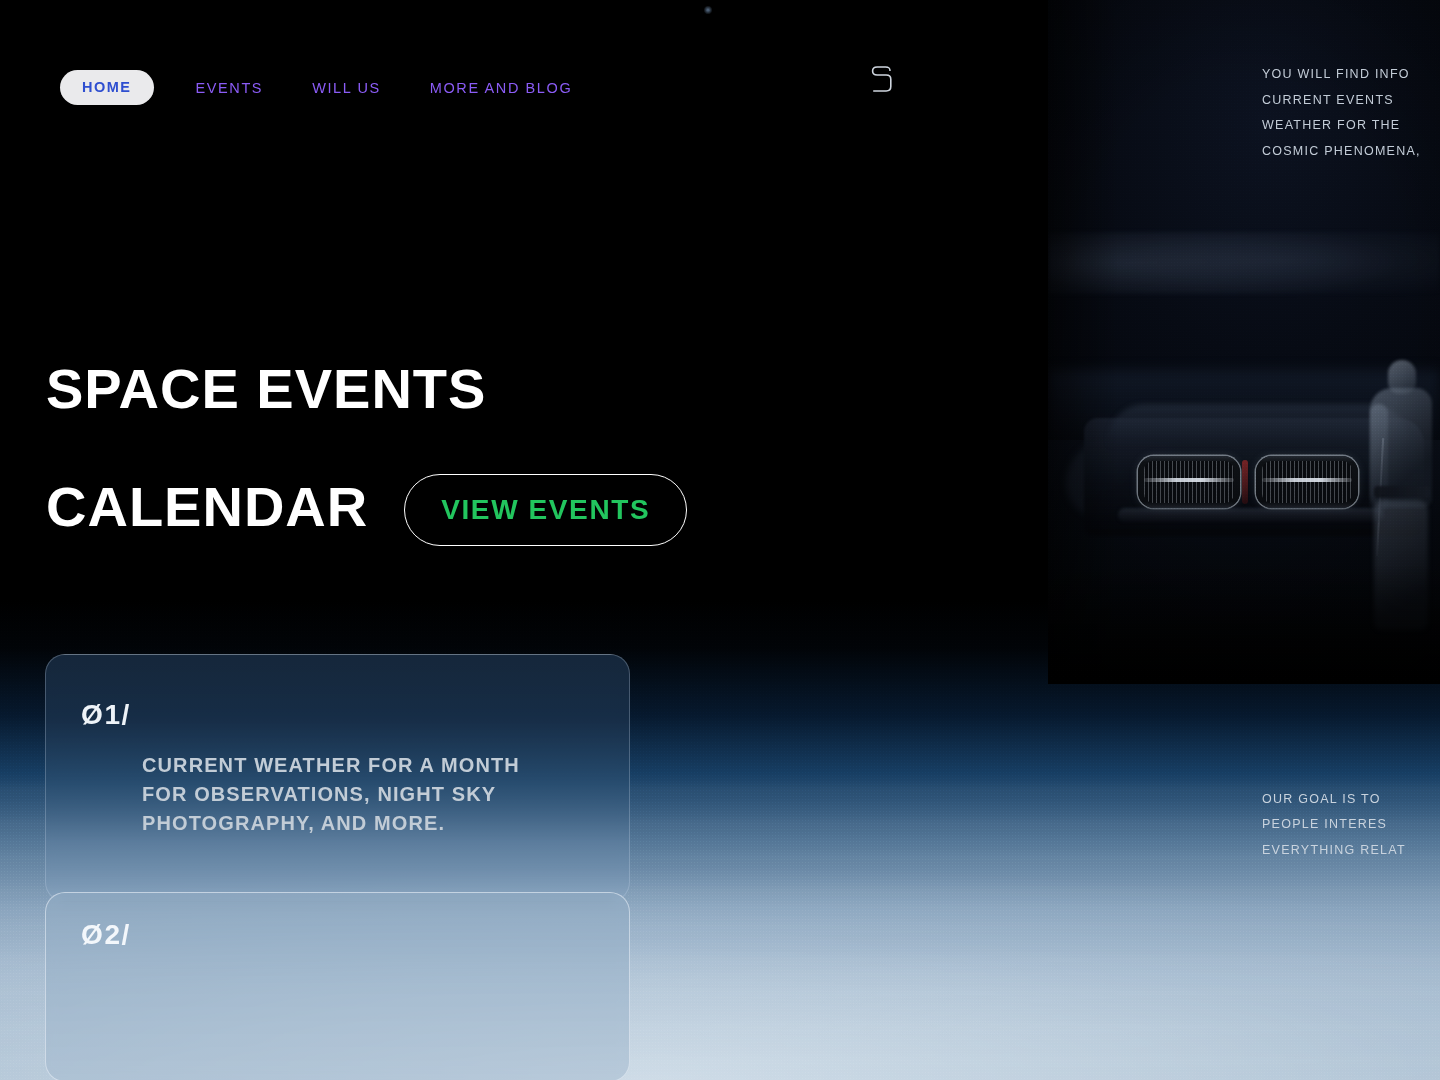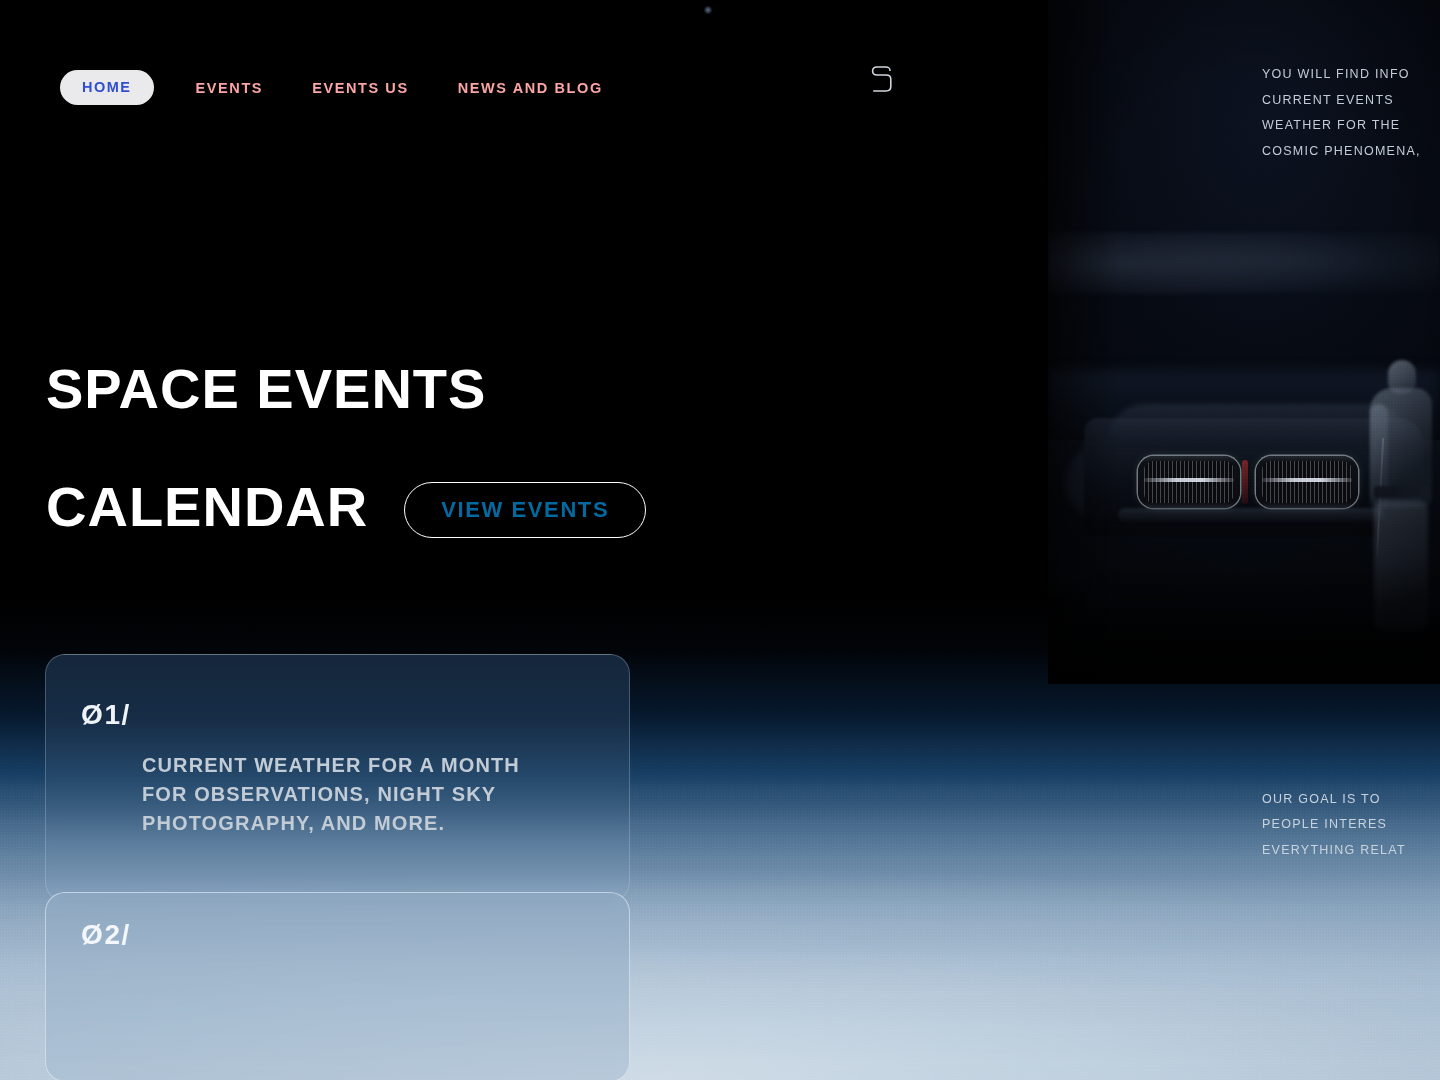--- a/index.html
+++ b/index.html
@@ -185,22 +185,22 @@
 
   
   .nav {
     position:absolute; left:16px; top:0; width:1440px; height:150px; z-index:30;
   }
   .nav-list {
     position:absolute; left:44px; top:70px;
     display:flex; align-items:center; gap:0;
   }
   .nav-item {
-    font-size:14.5px; letter-spacing:1.6px; font-weight:700;
-    color:#fca5a5; text-decoration:none; white-space:nowrap;
+    font-size:14.5px; letter-spacing:1.6px; font-weight:400;
+    color:#8b5cf6; text-decoration:none; white-space:nowrap;
     padding:0; margin-right:49px; cursor:pointer;
     font-stretch:expanded;
   }
   .nav-item.pill {
     background:#eaeaec; color:#2f4fd0;
     border-radius:999px; padding:9px 22px 10px; margin-right:42px;
     font-weight:700; letter-spacing:1.5px;
   }
   .logo {
     position:absolute; left:852px; top:62px;
@@ -222,24 +222,24 @@
   
   .hero { position:absolute; left:46px; top:330px; z-index:25; }
   .hero-title {
     font-size:56px; line-height:118px; font-weight:700;
     letter-spacing:1px; color:#fff; white-space:nowrap;
     font-stretch:expanded;
   }
   .hero-row { display:flex; align-items:center; gap:36px; }
   .cta {
     display:inline-flex; align-items:center; justify-content:center;
-    height:56px; padding:0 36px; margin-top:6px;
+    height:72px; padding:0 36px; margin-top:6px;
     border:1.5px solid #ffffff; border-radius:36px;
-    background:transparent; color:#0369a1; cursor:pointer;
-    font-size:22px; font-weight:700; letter-spacing:1.6px;
+    background:transparent; color:#22c55e; cursor:pointer;
+    font-size:28px; font-weight:700; letter-spacing:1.6px;
     font-family:inherit; white-space:nowrap;
   }
 
   
   .cards { position:absolute; left:45px; top:654px; width:585px; z-index:25; }
   .card {
     position:relative; border-radius:20px; overflow:hidden;
     border:1px solid rgba(255,255,255,0.22);
     backdrop-filter:blur(6px);
   }
@@ -319,22 +319,22 @@
     <div class="photo-fade-bottom"></div>
   </div>
 
   <div class="grain"></div>
 </div>
 
 <header class="nav">
   <nav class="nav-list">
     <a class="nav-item pill" href="#">HOME</a>
     <a class="nav-item" href="#">EVENTS</a>
-    <a class="nav-item" href="#">EVENTS US</a>
-    <a class="nav-item" href="#">NEWS AND BLOG</a>
+    <a class="nav-item" href="#">WILL US</a>
+    <a class="nav-item" href="#">MORE AND BLOG</a>
   </nav>
 
   <div class="logo">
     <svg width="22" height="26" viewBox="0 0 22 26" fill="none" aria-hidden="true">
       <path d="M19 4.2 C19 2.1 17.2 1 14.6 1 H6.2 C3.4 1 1.6 2.4 1.6 5 C1.6 7.6 3.4 9 6.2 9 H15.2 C18 9 19.8 10.6 19.8 13.2 V20.6 C19.8 23.4 18 25 15.2 25 H3" stroke="#cfd6df" stroke-width="1.6" stroke-linecap="square" stroke-linejoin="miter" fill="none"></path>
     </svg>
   </div>
 </header>
 
 <div class="side-copy top">YOU WILL FIND INFO

